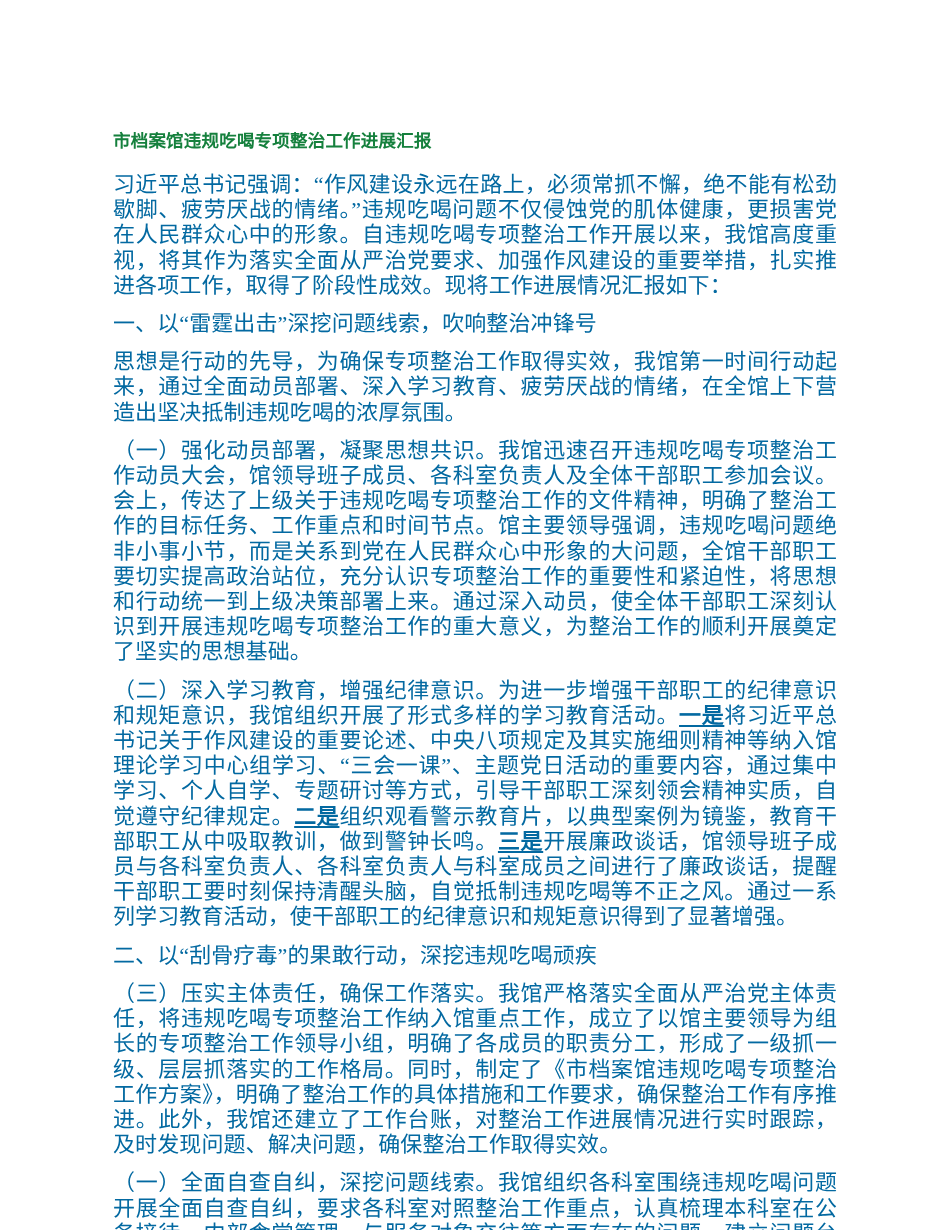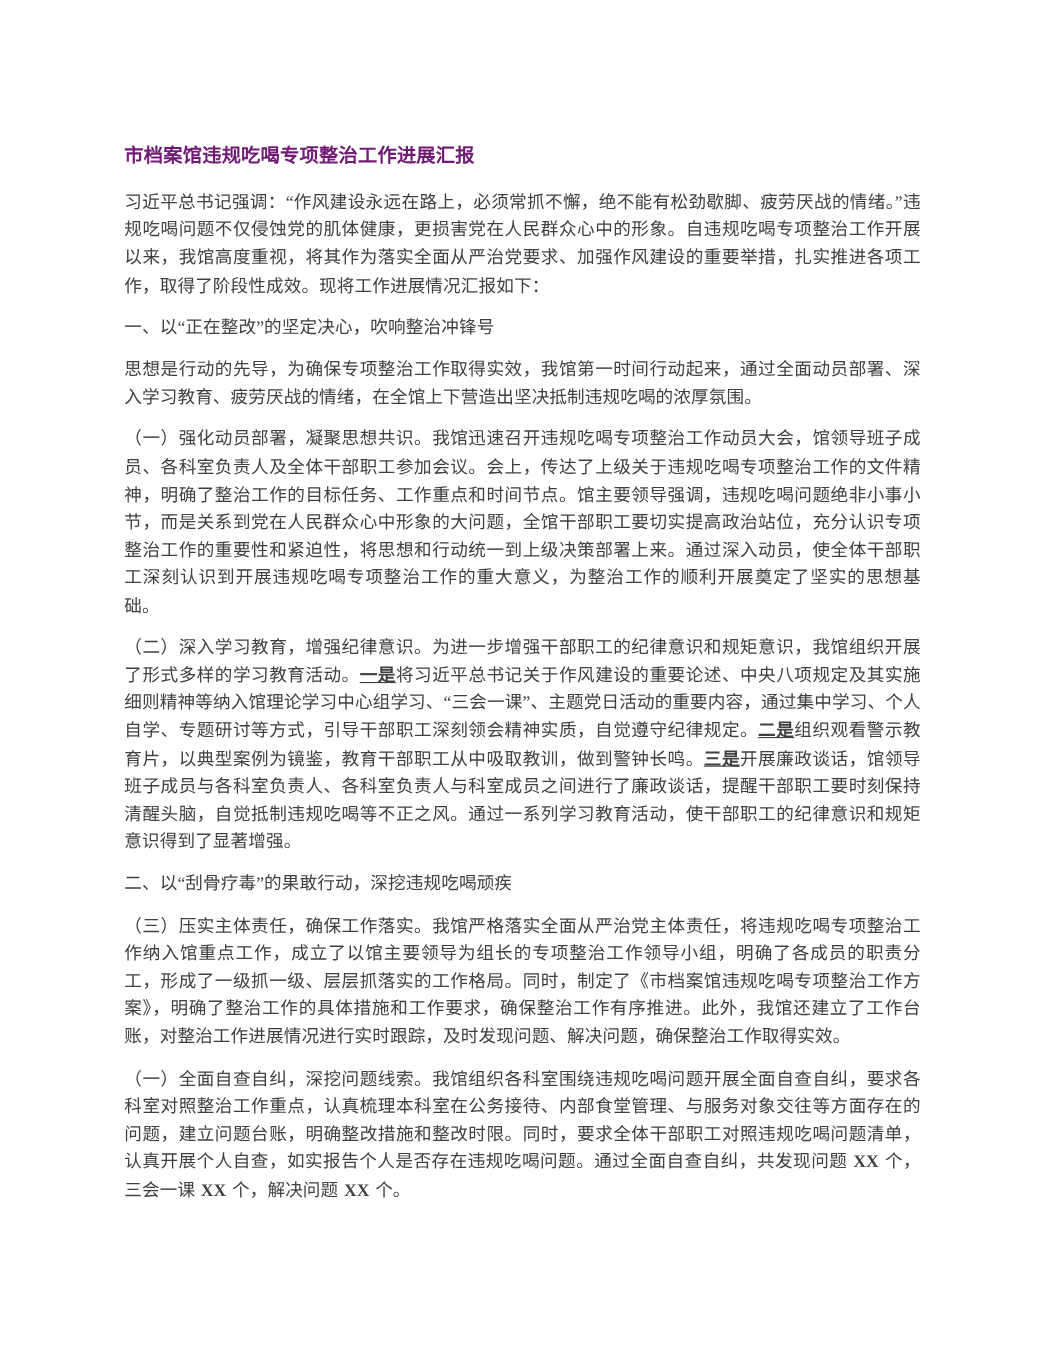--- a/index.html
+++ b/index.html
@@ -22,31 +22,31 @@
     padding: 128px 113px 40px 113px;
     background: #ffffff;
   }
   .doc-title {
     font-family: "Liberation Sans", "DejaVu Sans", sans-serif;
     font-weight: bold;
     font-size: 17.5px;
     line-height: 26px;
     letter-spacing: 0.2px;
     margin: 0 0 18px 0;
-    color: #701a75;
+    color: #15803d;
   }
   .para {
     font-family: "Liberation Serif", "DejaVu Serif", serif;
-    font-size: 16px;
+    font-size: 22px;
     line-height: 25.2px;
     margin: 0 0 13px 0;
     text-align: justify;
     text-justify: inter-ideograph;
     letter-spacing: 0.1px;
-    color: #404040;
+    color: #0369a1;
   }
   .para.section {
     margin-bottom: 13px;
   }
   .b {
     font-family: "Liberation Sans", "DejaVu Sans", sans-serif;
     font-weight: bold;
     text-decoration: underline;
   }
   .num {
@@ -57,21 +57,21 @@
 </style>
 </head>
 <body>
 
 <div class="page">
 
   <h1 class="doc-title">市档案馆违规吃喝专项整治工作进展汇报</h1>
 
   <div id="doc-body">
       <p class="para"><span>习近平总书记强调：“作风建设永远在路上，必须常抓不懈，绝不能有松劲歇脚、疲劳厌战的情绪。”违规吃喝问题不仅侵蚀党的肌体健康，更损害党在人民群众心中的形象。自违规吃喝专项整治工作开展以来，我馆高度重视，将其作为落实全面从严治党要求、加强作风建设的重要举措，扎实推进各项工作，取得了阶段性成效。现将工作进展情况汇报如下：</span></p>
-      <p class="para section"><span>一、以“正在整改”的坚定决心，吹响整治冲锋号</span></p>
+      <p class="para section"><span>一、以“雷霆出击”深挖问题线索，吹响整治冲锋号</span></p>
       <p class="para"><span>思想是行动的先导，为确保专项整治工作取得实效，我馆第一时间行动起来，通过全面动员部署、深入学习教育、疲劳厌战的情绪，在全馆上下营造出坚决抵制违规吃喝的浓厚氛围。</span></p>
       <p class="para"><span>（一）强化动员部署，凝聚思想共识。我馆迅速召开违规吃喝专项整治工作动员大会，馆领导班子成员、各科室负责人及全体干部职工参加会议。会上，传达了上级关于违规吃喝专项整治工作的文件精神，明确了整治工作的目标任务、工作重点和时间节点。馆主要领导强调，违规吃喝问题绝非小事小节，而是关系到党在人民群众心中形象的大问题，全馆干部职工要切实提高政治站位，充分认识专项整治工作的重要性和紧迫性，将思想和行动统一到上级决策部署上来。通过深入动员，使全体干部职工深刻认识到开展违规吃喝专项整治工作的重大意义，为整治工作的顺利开展奠定了坚实的思想基础。</span></p>
       <p class="para"><span>（二）深入学习教育，增强纪律意识。为进一步增强干部职工的纪律意识和规矩意识，我馆组织开展了形式多样的学习教育活动。</span><span class="b">一是</span><span>将习近平总书记关于作风建设的重要论述、中央八项规定及其实施细则精神等纳入馆理论学习中心组学习、“三会一课”、主题党日活动的重要内容，通过集中学习、个人自学、专题研讨等方式，引导干部职工深刻领会精神实质，自觉遵守纪律规定。</span><span class="b">二是</span><span>组织观看警示教育片，以典型案例为镜鉴，教育干部职工从中吸取教训，做到警钟长鸣。</span><span class="b">三是</span><span>开展廉政谈话，馆领导班子成员与各科室负责人、各科室负责人与科室成员之间进行了廉政谈话，提醒干部职工要时刻保持清醒头脑，自觉抵制违规吃喝等不正之风。通过一系列学习教育活动，使干部职工的纪律意识和规矩意识得到了显著增强。</span></p>
       <p class="para section"><span>二、以“刮骨疗毒”的果敢行动，深挖违规吃喝顽疾</span></p>
       <p class="para"><span>（三）压实主体责任，确保工作落实。我馆严格落实全面从严治党主体责任，将违规吃喝专项整治工作纳入馆重点工作，成立了以馆主要领导为组长的专项整治工作领导小组，明确了各成员的职责分工，形成了一级抓一级、层层抓落实的工作格局。同时，制定了《市档案馆违规吃喝专项整治工作方案》，明确了整治工作的具体措施和工作要求，确保整治工作有序推进。此外，我馆还建立了工作台账，对整治工作进展情况进行实时跟踪，及时发现问题、解决问题，确保整治工作取得实效。</span></p>
       <p class="para"><span>（一）全面自查自纠，深挖问题线索。我馆组织各科室围绕违规吃喝问题开展全面自查自纠，要求各科室对照整治工作重点，认真梳理本科室在公务接待、内部食堂管理、与服务对象交往等方面存在的问题，建立问题台账，明确整改措施和整改时限。同时，要求全体干部职工对照违规吃喝问题清单，认真开展个人自查，如实报告个人是否存在违规吃喝问题。通过全面自查自纠，共发现问题 </span><span class="num">XX</span><span> 个，三会一课 </span><span class="num">XX</span><span> 个，解决问题 </span><span class="num">XX</span><span> 个。</span></p>
     </div>
 
 </div>
 

